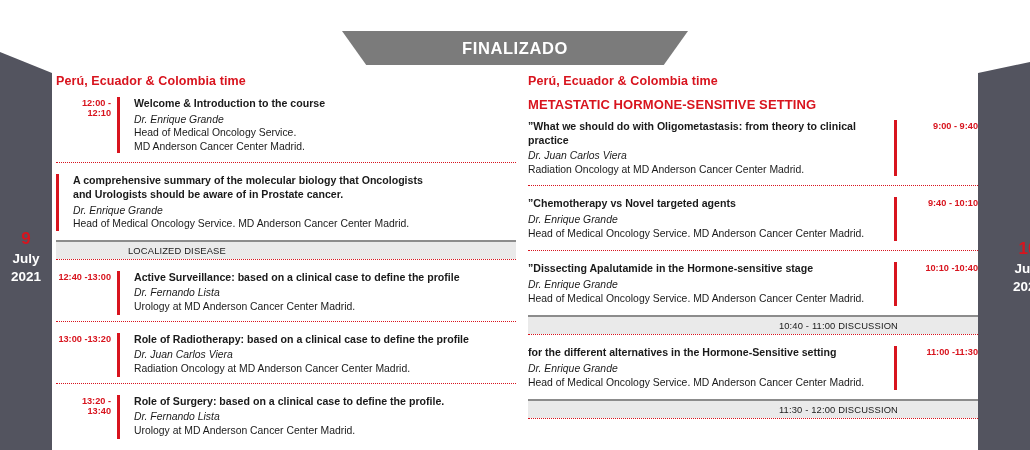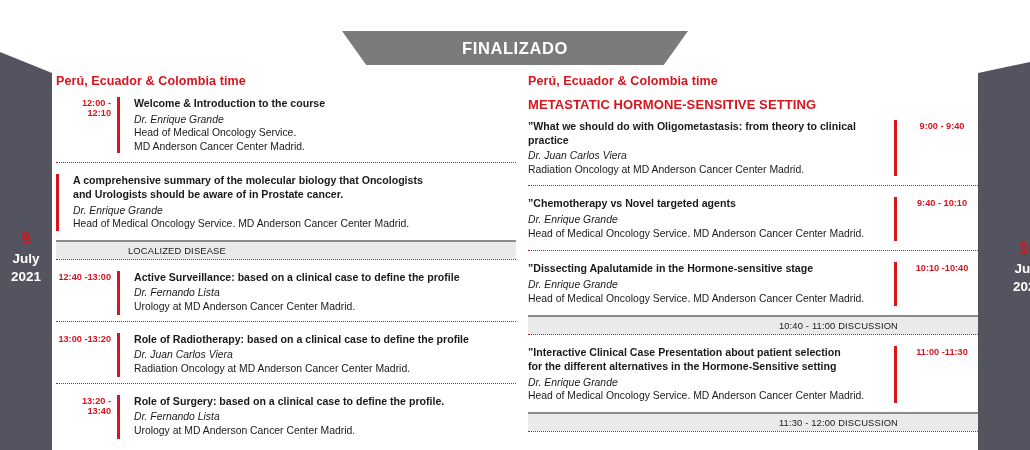--- a/index.html
+++ b/index.html
@@ -179,21 +179,21 @@
     min-height: 44px;
   }
   .rrow .rrow-body {
     flex: 1 1 auto;
     padding-right: 21px;
     border-right: 3px solid #d8141e;
   }
   .rrow .rrow-time {
     width: 72px;
     flex: 0 0 72px;
-    text-align: center;
+    text-align: right;
     color: #d8141e;
     font-size: 9.2px;
     font-weight: bold;
     padding-top: 1px;
     padding-left: 9px;
   }
 
   .spacer-6  { height: 6px; }
   .spacer-9  { height: 9px; }
   .spacer-11 { height: 11px; }
@@ -338,21 +338,20 @@
     <div class="spacer-9"></div>
 
     <div class="grey-band band-right">
       <span>10:40  - 11:00  DISCUSSION</span>
     </div>
     <div class="sep-dotted"></div>
     <div class="spacer-11"></div>
 
     <div class="rrow">
       <div class="rrow-body">
-        <p class="talk-title">”Interactive Clinical Case Presentation about patient selection</p>
         <p class="talk-title">for the different alternatives in the Hormone-Sensitive setting</p>
         <p class="talk-speaker">Dr. Enrique Grande</p>
         <p class="talk-affil">Head of Medical Oncology Service. MD Anderson Cancer Center Madrid.</p>
       </div>
       <div class="rrow-time">11:00 -11:30</div>
     </div>
 
     <div class="spacer-9"></div>
 
     <div class="grey-band band-right">

